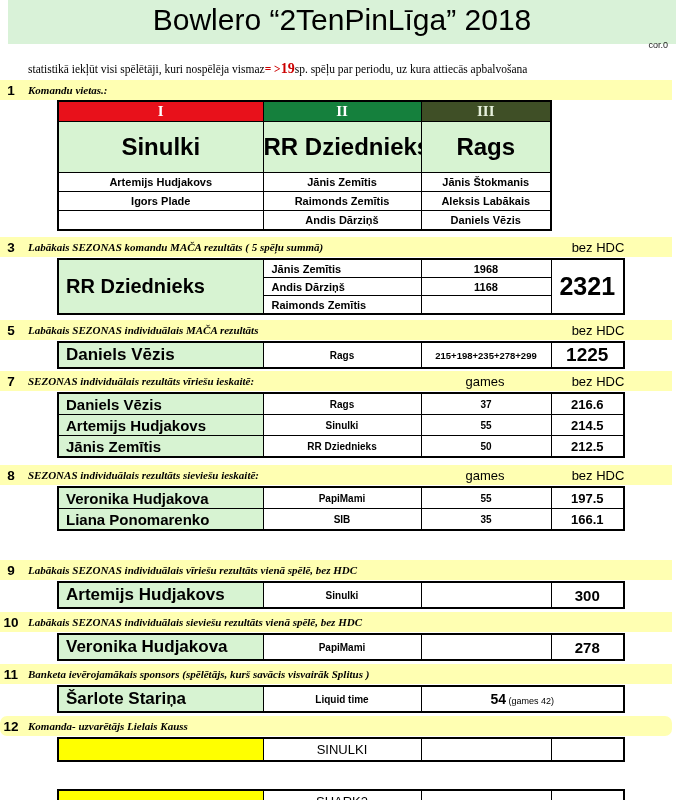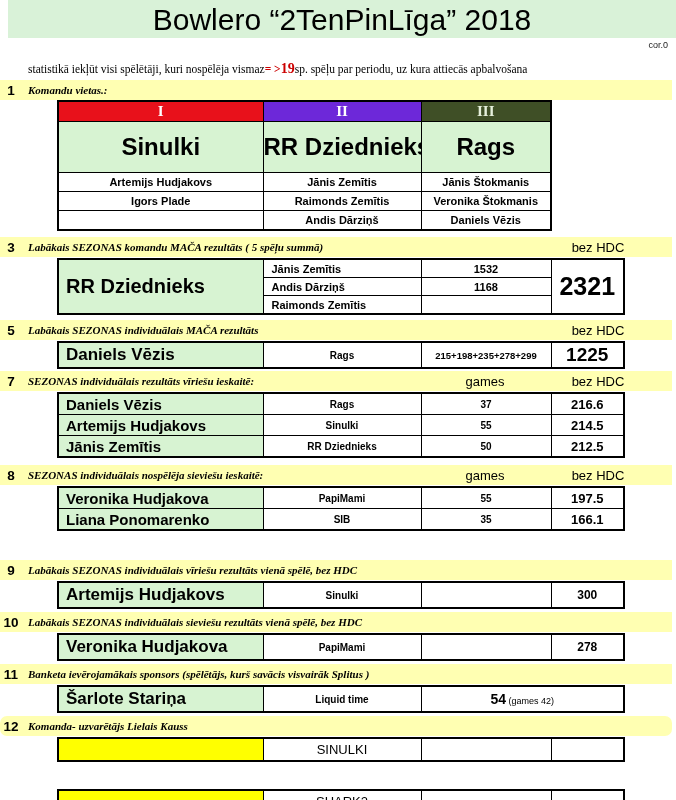--- a/index.html
+++ b/index.html
@@ -1,19 +1,19 @@
 <!DOCTYPE html>
 <html><head>
 <meta charset="utf-8">
 <style>
   html,body{margin:0;padding:0;background:#fff;}
   .page{position:relative;width:676px;height:800px;background:#fff;overflow:hidden;
         font-family:"Liberation Sans",sans-serif;color:#000;}
   
-  .title-band{position:absolute;left:8px;right:0;top:0;height:38px;background:#d9f2d8;
+  .title-band{position:absolute;left:8px;right:0;top:0;height:44px;background:#d9f2d8;
               text-align:center;line-height:40px;font-size:30px;letter-spacing:0px;}
   .cor{position:absolute;right:8px;top:40px;font-size:9px;color:#222;}
   .stats{position:absolute;left:28px;top:61px;font-family:"Liberation Serif",serif;
          font-size:11.5px;white-space:nowrap;}
   .stats .red{color:#cc0000;font-weight:bold;}
   .stats .rednum{color:#cc0000;font-weight:bold;font-size:14px;}
   
   .band{position:absolute;left:0;right:4px;height:20px;background:#ffffb2;
         display:flex;align-items:center;}
   .num{display:inline-block;width:22px;text-align:center;font-weight:bold;font-size:13.5px;flex:0 0 22px;}
@@ -35,21 +35,21 @@
   .nm-lg{font-size:20px;}
   .nm-md{font-size:17px;}
   .nm-sm{font-size:15px;}
   .cell-c{text-align:center;font-weight:bold;}
   .p-name{font-weight:bold;font-size:11px;text-align:left;padding-left:8px;}
   .sc{font-size:11px;}
   .total-lg{font-size:25px;font-weight:bold;text-align:center;}
   .total-md{font-size:19px;font-weight:bold;text-align:center;}
   .team-sm{font-size:10px;}
   .avg{font-size:13px;}
-  .score-one{font-size:12px;}
+  .score-one{font-size:15px;}
   .val-right{text-align:center;font-weight:bold;font-size:14px;}
   .val-suffix{font-weight:normal;font-size:9px;}
   .ycell{background:#ffff00;}
   .plain-team{font-weight:normal;font-size:13px;text-align:center;}
   .h17 td{height:17px;}
   .h24 td{height:24px;}
   .h20 td{height:20px;}
   .h21 td{height:21px;}
 </style>
 </head>
@@ -69,37 +69,37 @@
   <div class="twrap" style="top:100px;">
     <table class="teams">
       <colgroup>
           <col style="width:205px">
           <col style="width:158px">
           <col style="width:130px">
         </colgroup>
       <tbody>
           <tr class="t-head">
         <td style="background:#e8111b;color:#ffffff;">I</td>
-        <td style="background:#6d28d9;color:#ffffff;margin-left:30px;">II</td>
+        <td style="background:#15803d;color:#ffffff;margin-left:30px;">II</td>
         <td style="background:#3f4f26;color:#e6f0dc;">III</td>
       </tr>
       <tr class="t-name">
         <td>Sinulki</td>
         <td>RR Dziednieks</td>
         <td>Rags</td>
       </tr>
       <tr class="t-player">
         <td>Artemijs Hudjakovs</td>
         <td>Jānis Zemītis</td>
         <td>Jānis Štokmanis</td>
       </tr>
       <tr class="t-player">
         <td>Igors Plade</td>
         <td>Raimonds Zemītis</td>
-        <td>Veronika Štokmanis</td>
+        <td>Aleksis Labākais</td>
       </tr>
       <tr class="t-player">
         <td></td>
         <td>Andis Dārziņš</td>
         <td>Daniels Vēzis</td>
       </tr>
     </tbody>
       </table>
   </div>
 
@@ -113,21 +113,21 @@
       <colgroup>
           <col style="width:205px">
           <col style="width:158px">
           <col style="width:130px">
           <col style="width:73px">
         </colgroup>
       <tbody>
           <tr class="h17">
         <td class="name-cell nm-lg" rowspan="3">RR Dziednieks</td>
         <td class="p-name">Jānis Zemītis</td>
-        <td class="cell-c sc">1532</td>
+        <td class="cell-c sc">1968</td>
         <td class="total-lg" rowspan="3">2321</td>
       </tr>
       <tr class="h17">
         <td class="p-name">Andis Dārziņš</td>
         <td class="cell-c sc">1168</td>
       </tr>
       <tr class="h17">
         <td class="p-name">Raimonds Zemītis</td>
         <td class="cell-c sc"></td>
       </tr>
@@ -193,21 +193,21 @@
         <td class="cell-c team-sm">RR Dziednieks</td>
         <td class="cell-c team-sm">50</td>
         <td class="cell-c avg">212.5</td>
       </tr>
     </tbody>
       </table>
   </div>
 
   <div class="band" style="top:465px;">
     <span class="num">8</span>
-    <span class="stitle">SEZONAS individuālais nospēlēja sieviešu ieskaitē:</span>
+    <span class="stitle">SEZONAS individuālais rezultāts sieviešu ieskaitē:</span>
     <span class="band-games">games</span>
     <span class="band-hdc">bez HDC</span>
   </div>
   <div class="twrap" style="top:486px;">
     <table class="result">
       <colgroup>
           <col style="width:205px">
           <col style="width:158px">
           <col style="width:130px">
           <col style="width:73px">

